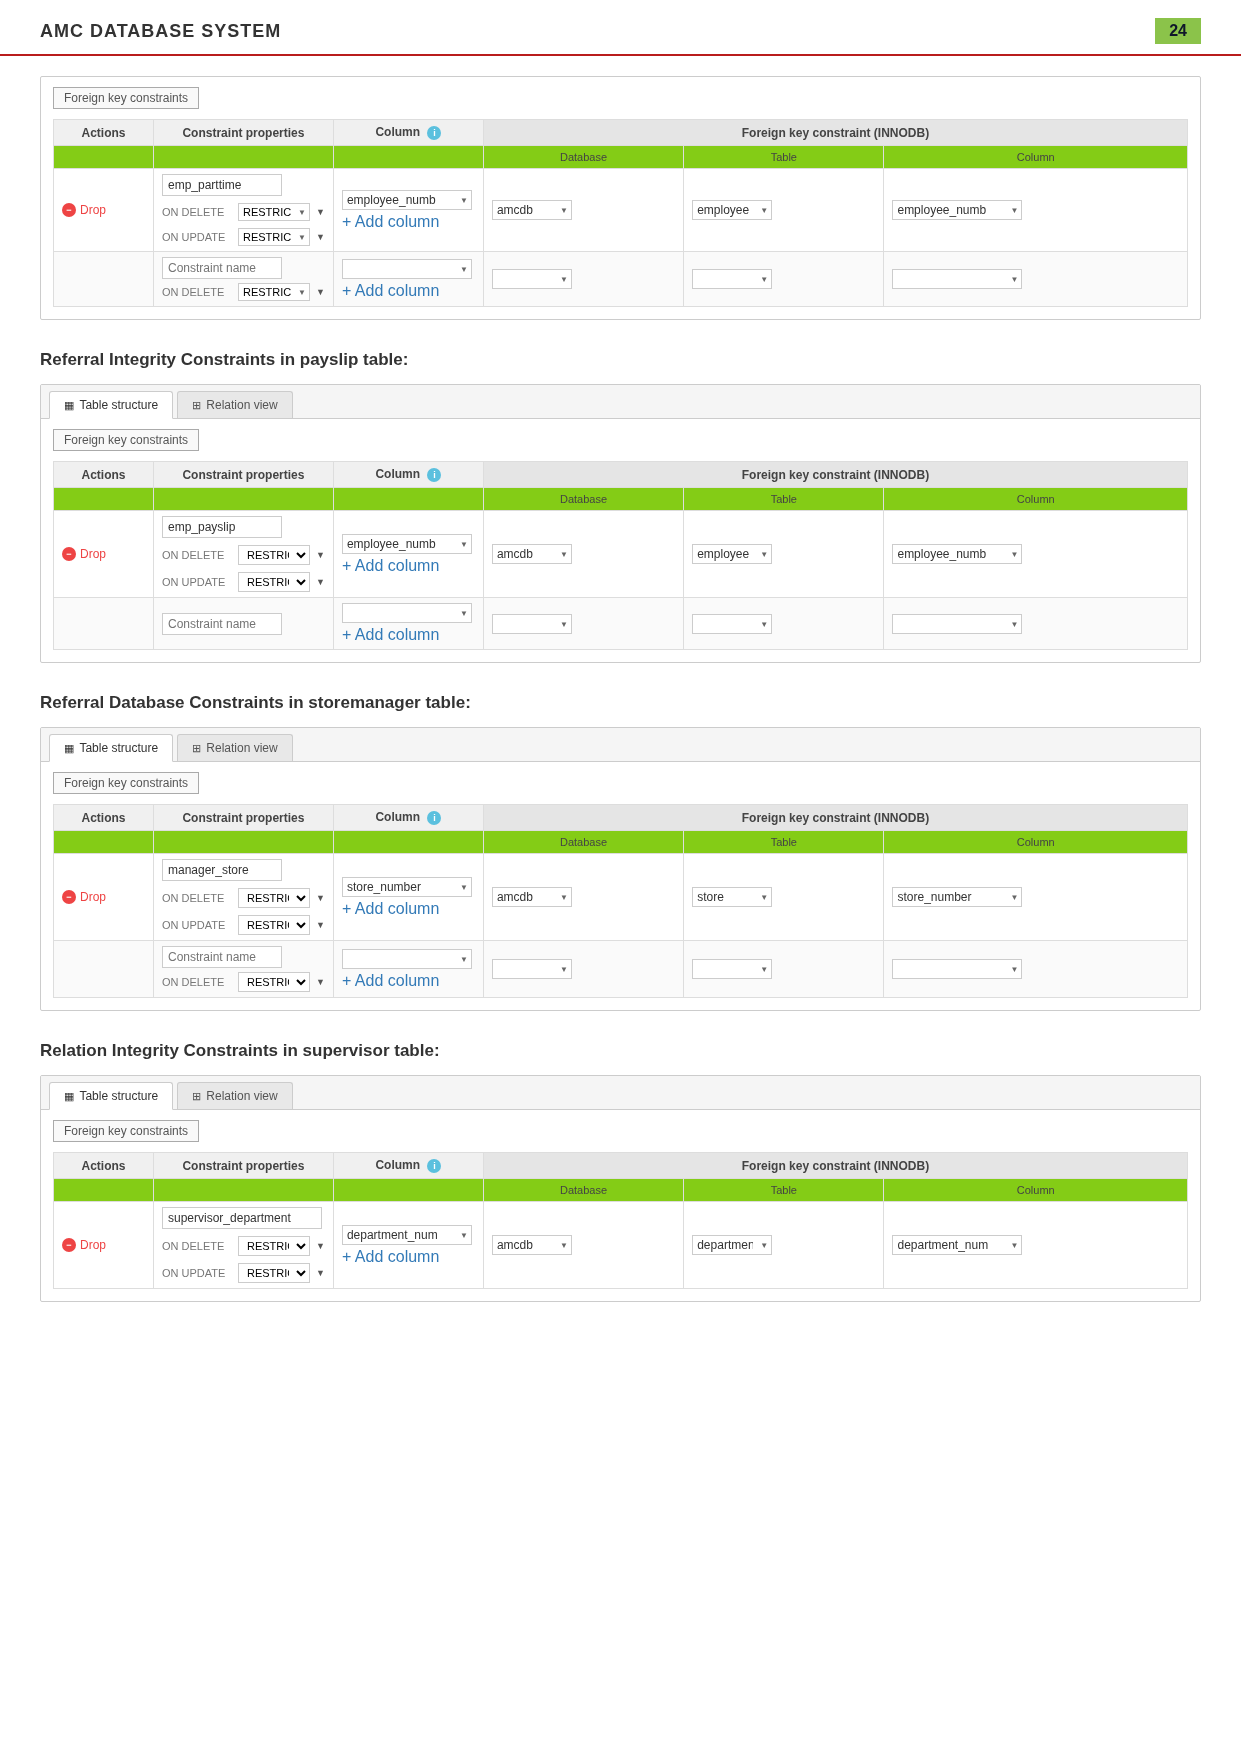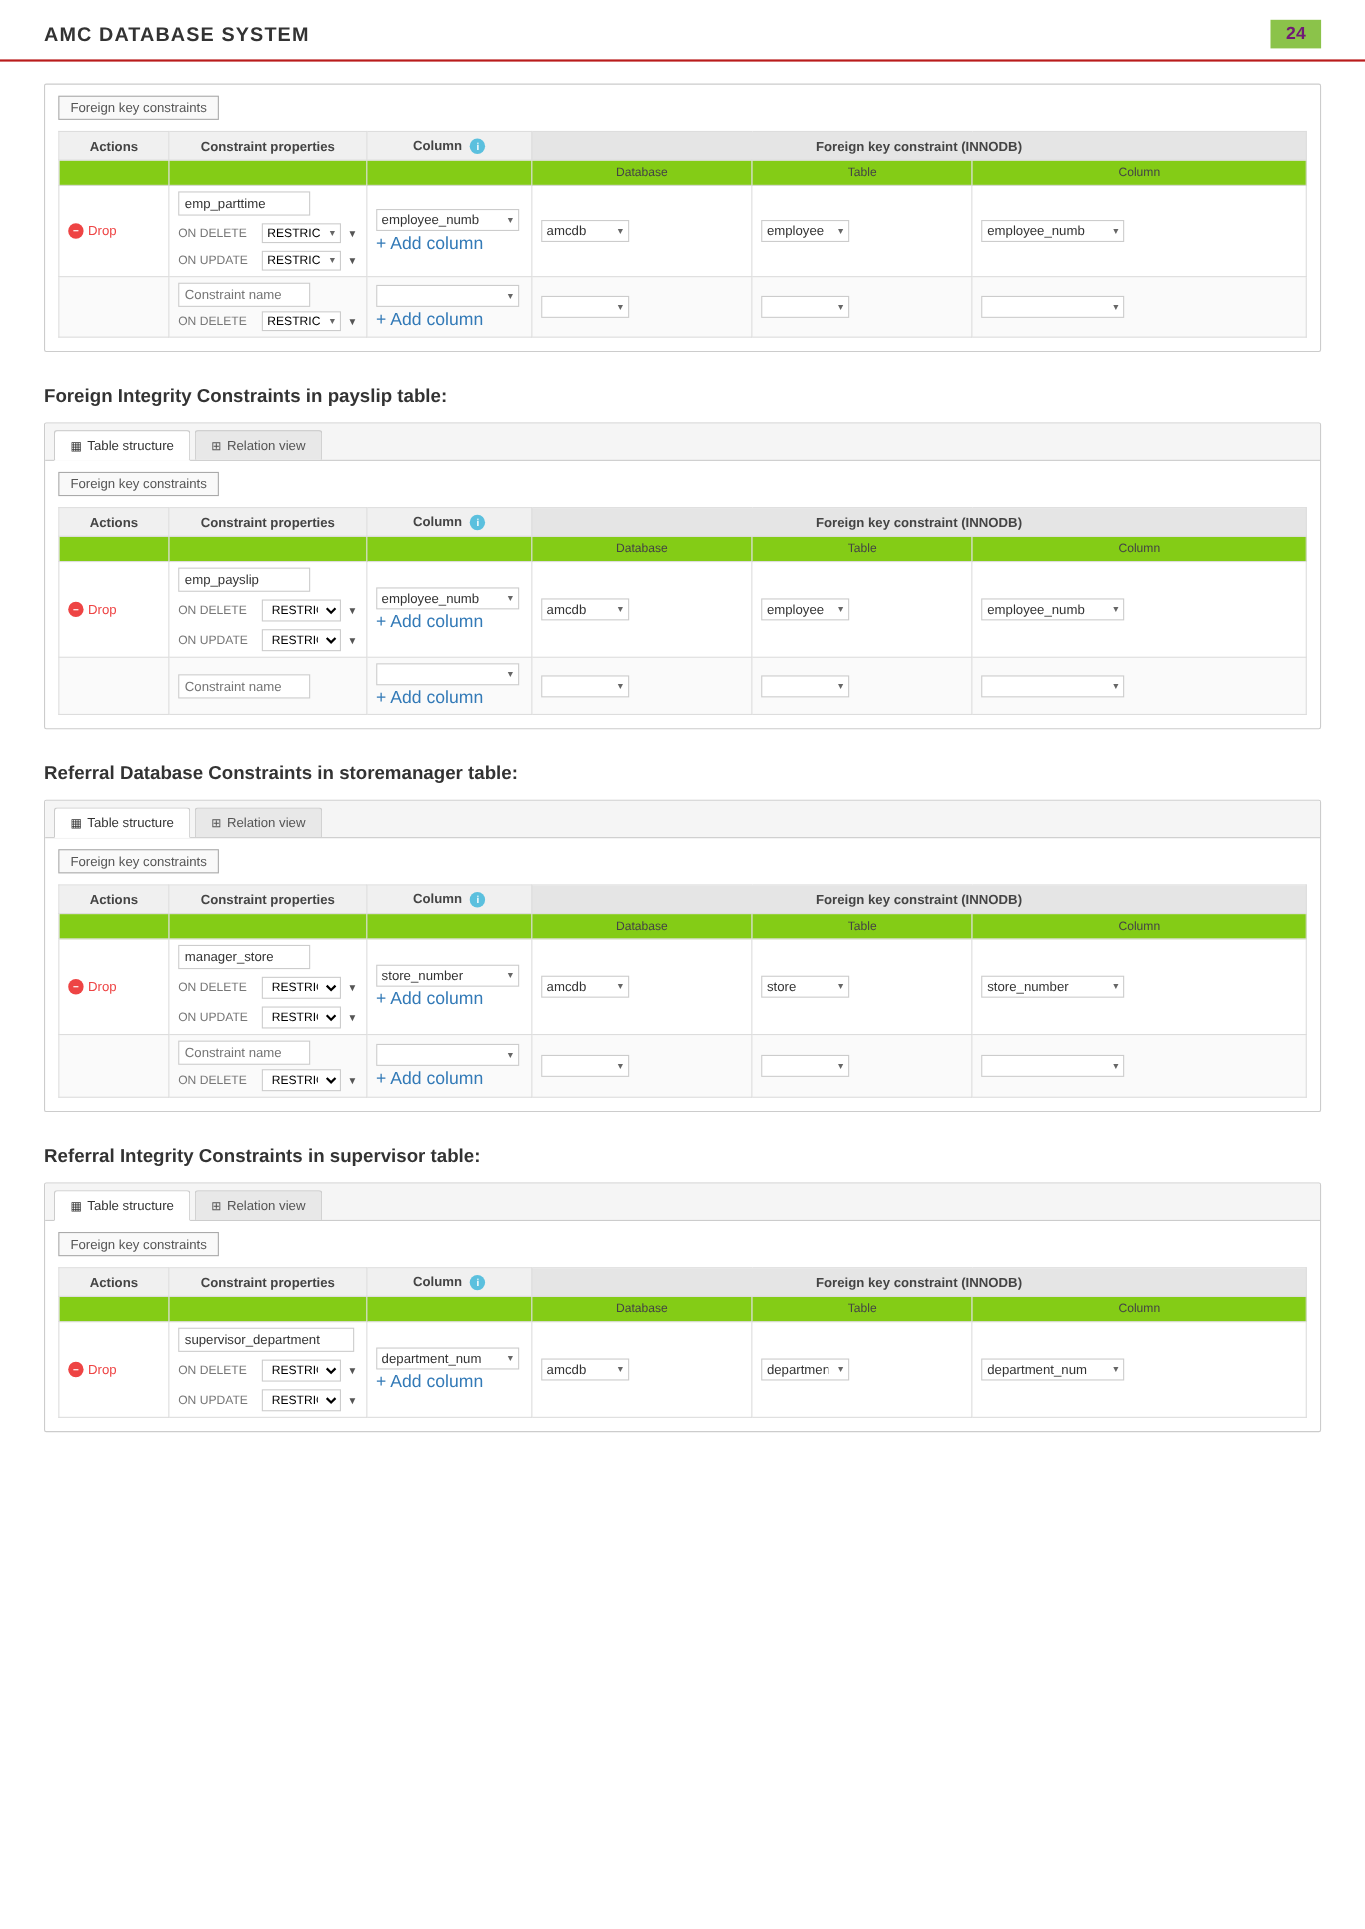--- a/index.html
+++ b/index.html
@@ -22,21 +22,21 @@
       margin-bottom: 20px;
     }
     .page-title {
       font-size: 18px;
       font-weight: bold;
       letter-spacing: 1px;
       color: #333;
     }
     .page-number {
       background: #8bc34a;
-      color: #701a75;
+      color: #0f172a;
       font-size: 16px;
       font-weight: bold;
       padding: 4px 14px;
     }
 
     
     .section-heading {
       font-size: 17px;
       font-weight: bold;
       margin: 24px 40px 14px 40px;
@@ -406,21 +406,21 @@
                 <option></option>
               </select>
             </div>
           </td>
         </tr>
       </tbody>
     </table>
   </div>
 </div>
 
-<div class="section-heading">Foreign Integrity Constraints in payslip table:</div>
+<div class="section-heading">Referral Integrity Constraints in payslip table:</div>
 <div class="panel-container">
   <div class="tab-bar">
     <div class="tab active">
       <span class="tab-icon">▦</span>
       <span>Table structure</span>
     </div>
     <div class="tab">
       <span class="tab-icon">⊞</span>
       <span>Relation view</span>
     </div>
@@ -637,21 +637,21 @@
             <div class="select-with-arrow">
               <select class="select-field"><option></option></select>
             </div>
           </td>
         </tr>
       </tbody>
     </table>
   </div>
 </div>
 
-<div class="section-heading">Referral Integrity Constraints in supervisor table:</div>
+<div class="section-heading">Relation Integrity Constraints in supervisor table:</div>
 <div class="panel-container">
   <div class="tab-bar">
     <div class="tab active">
       <span class="tab-icon">▦</span>
       <span>Table structure</span>
     </div>
     <div class="tab">
       <span class="tab-icon">⊞</span>
       <span>Relation view</span>
     </div>

